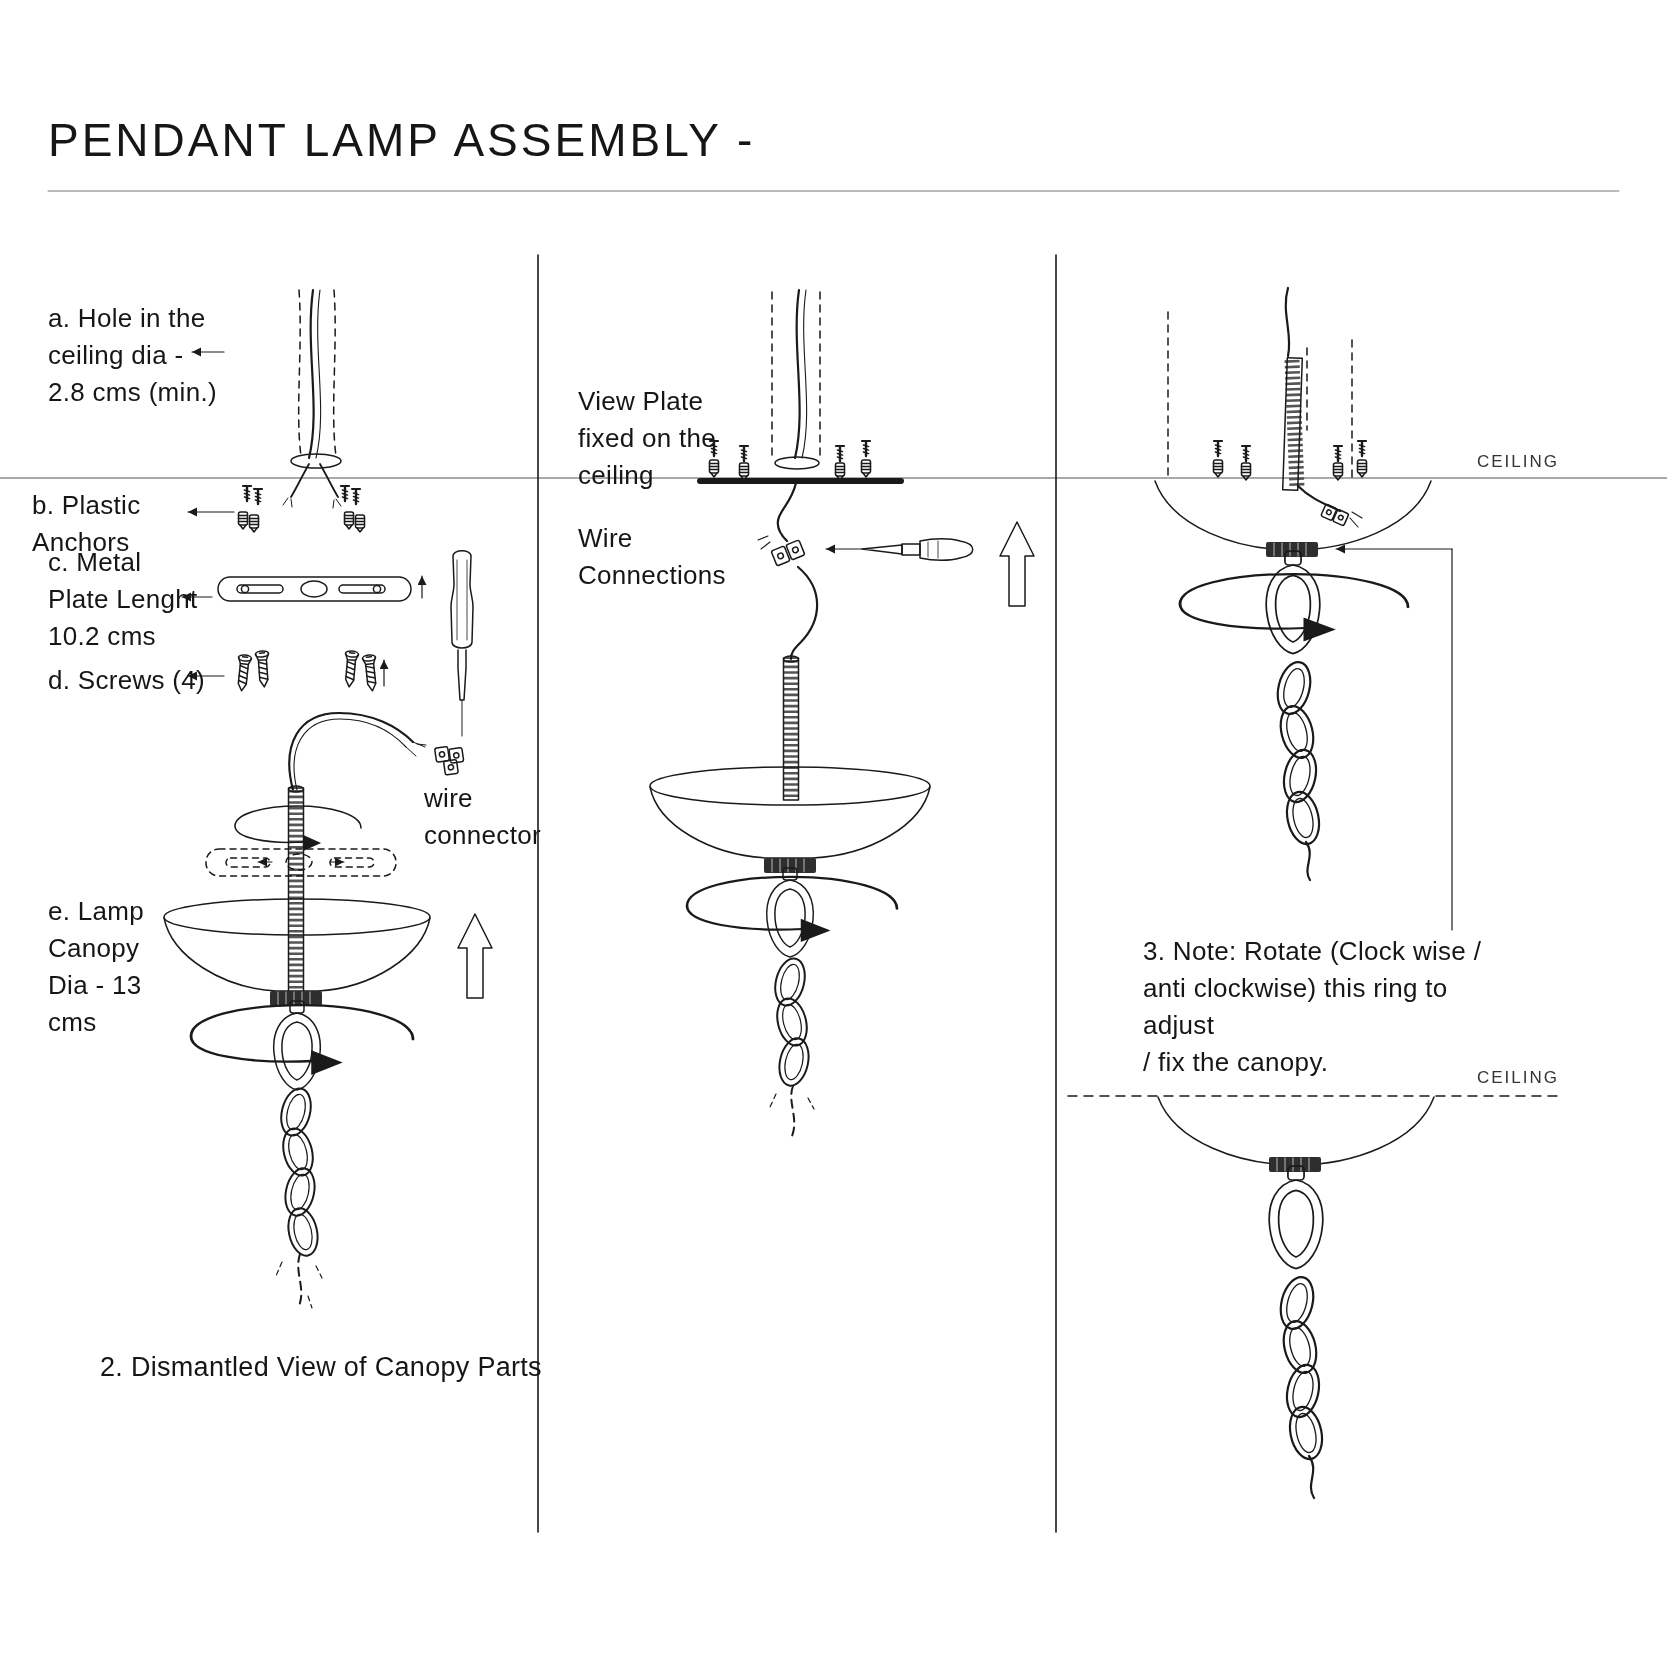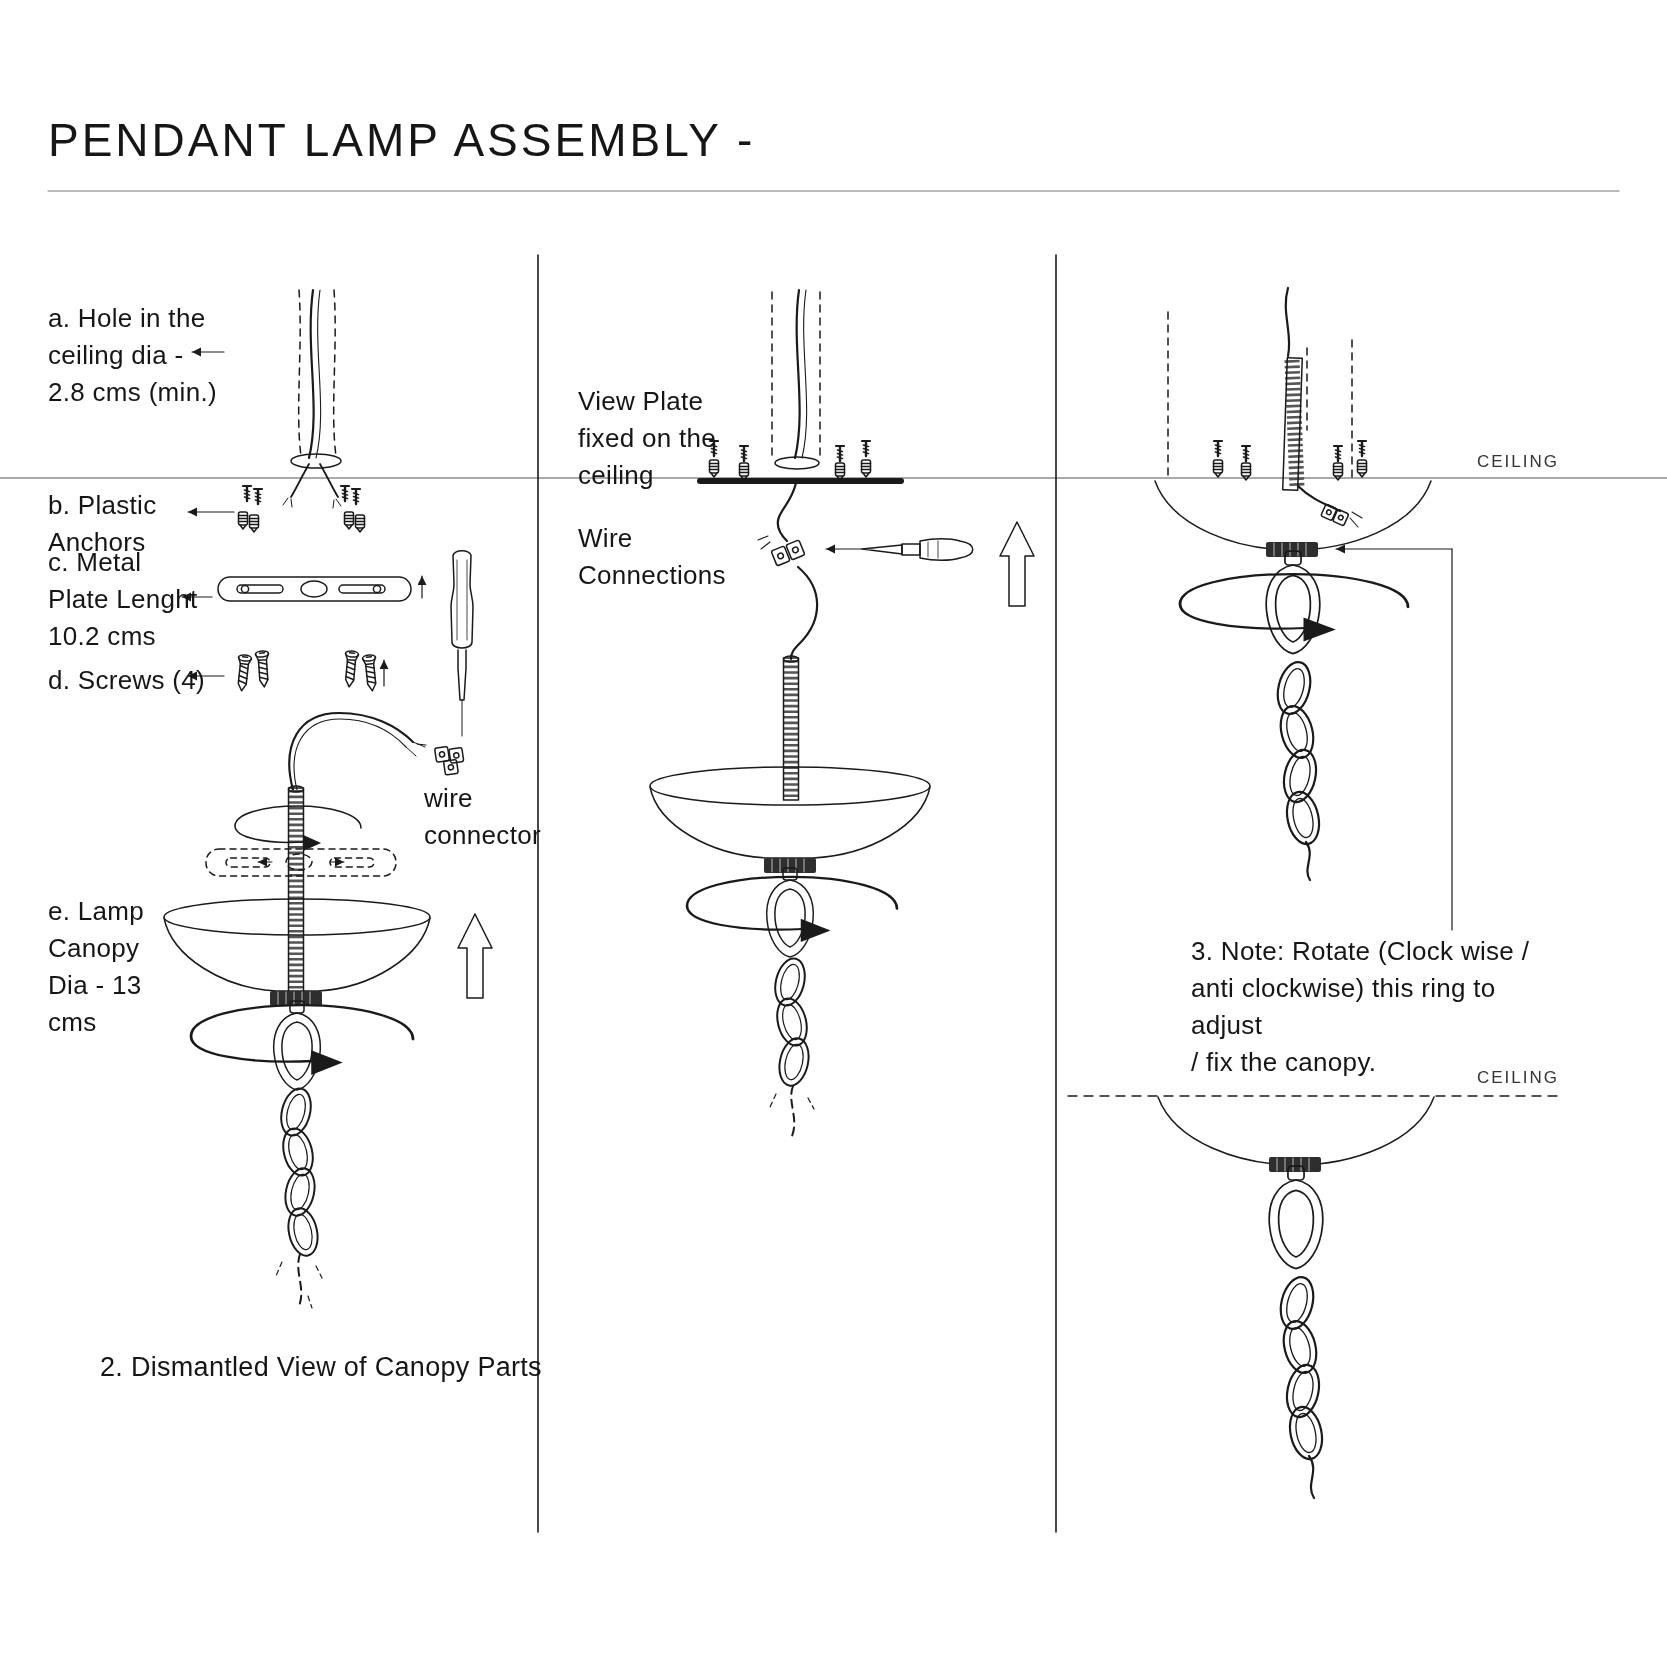--- a/index.html
+++ b/index.html
@@ -314,40 +314,40 @@
         </g>
       </g>
     </g>
   </svg>
 
   <div class="lbl title" style="left:48px;top:108px;">PENDANT LAMP ASSEMBLY -</div>
 
   <div class="lbl" style="left:48px;top:300px;">a. Hole in the
 ceiling dia -
 2.8 cms (min.)</div>
-  <div class="lbl" style="left:48px;top:487px;">b. Plastic
+  <div class="lbl" style="left:32px;top:487px;">b. Plastic
 Anchors</div>
   <div class="lbl" style="left:48px;top:544px;">c. Metal
 Plate Lenght
 10.2 cms</div>
   <div class="lbl" style="left:48px;top:662px;">d. Screws (4)</div>
   <div class="lbl" style="left:48px;top:893px;">e. Lamp
 Canopy
 Dia - 13
 cms</div>
   <div class="lbl" style="left:424px;top:780px;">wire
 connector</div>
   <div class="lbl caption" style="left:100px;top:1348px;">2. Dismantled View of Canopy Parts</div>
 
   <div class="lbl" style="left:578px;top:383px;">View Plate
 fixed on the
 ceiling</div>
   <div class="lbl" style="left:578px;top:520px;">Wire
 Connections</div>
 
-  <div class="lbl" style="left:1143px;top:933px;width:380px;margin-left:48px;">3. Note: Rotate (Clock wise /
+  <div class="lbl" style="left:1143px;top:933px;width:380px;">3. Note: Rotate (Clock wise /
 anti clockwise) this ring to adjust
 / fix the canopy.</div>
 
   <div class="lbl ceiling" style="left:1477px;top:450px;">CEILING</div>
   <div class="lbl ceiling" style="left:1477px;top:1066px;">CEILING</div>
 
 </div>
 
 </body></html>

